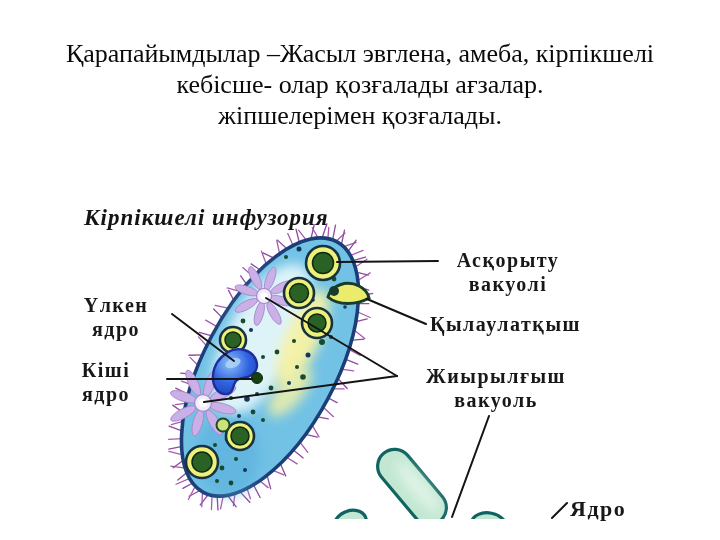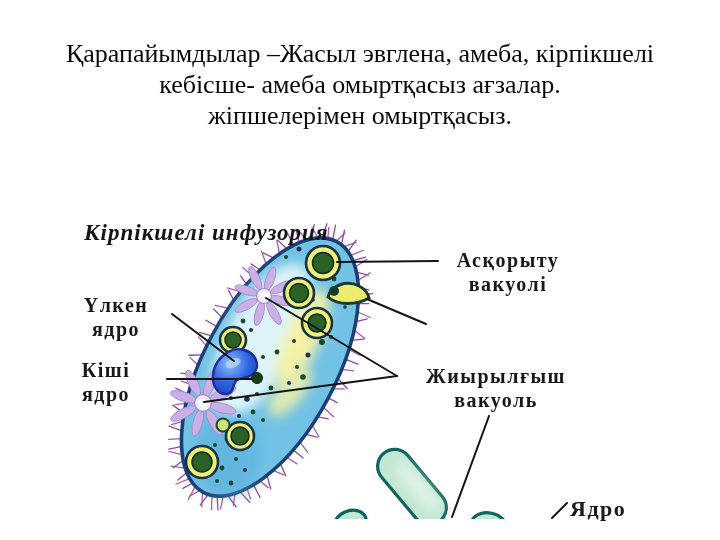--- a/index.html
+++ b/index.html
@@ -1,21 +1,21 @@
 <!DOCTYPE html>
 <html><head>
 <meta charset="utf-8">
 <style>
   html,body{margin:0;padding:0;}
   body{width:720px;height:540px;overflow:hidden;background:#ffffff;
        font-family:"Liberation Serif","DejaVu Serif",serif;}
   .slide{position:relative;width:720px;height:540px;background:#ffffff;}
   .heading{position:absolute;top:38px;left:0;width:720px;text-align:center;
            font-size:26px;line-height:31px;color:#0a0a0a;}
-  .diagram-title{position:absolute;left:84px;top:220px;font-size:23px;
+  .diagram-title{position:absolute;left:84px;top:205px;font-size:23px;
                  font-weight:bold;font-style:italic;letter-spacing:1px;color:#141414;
                  white-space:nowrap;}
   .lbl{position:absolute;font-weight:bold;font-size:20px;line-height:24px;
        letter-spacing:1.5px;color:#181818;text-align:center;white-space:nowrap;}
   .lbl.small{font-size:22px;}
   #illustration{position:absolute;left:0;top:0;}
 </style>
 </head>
 <body>
 
@@ -251,41 +251,44 @@
         <rect x="395" y="443" width="34" height="88" rx="17" transform="rotate(-40 412 487)" fill="#c2e7d2" stroke="#0f6360" stroke-width="3.2"></rect>
         <ellipse cx="418" cy="487" rx="8" ry="33" transform="rotate(-40 418 487)" fill="#e4f5ea" opacity="0.9" filter="url(#soft)"></ellipse>
         <ellipse cx="350" cy="524" rx="17" ry="13" transform="rotate(-25 350 524)" fill="#c2e7d2" stroke="#0f6360" stroke-width="3.2"></ellipse>
         <ellipse cx="489" cy="526" rx="18" ry="13" transform="rotate(12 489 526)" fill="#c2e7d2" stroke="#0f6360" stroke-width="3.2"></ellipse>
       </g>
     </g>
   </svg>
 
   <div class="heading">
     <div>Қарапайымдылар –Жасыл эвглена, амеба, кірпікшелі</div>
-    <div>кебісше- амеба омыртқасыз ағзалар.</div>
-    <div>жіпшелерімен омыртқасыз.</div>
+    <div>кебісше- олар қозғалады ағзалар.</div>
+    <div>жіпшелерімен қозғалады.</div>
   </div>
 
   <div class="diagram-title">Кірпікшелі инфузория</div>
 
   <div class="lbl" style="left:62px;top:293px;width:108px;">
     <div>Үлкен</div>
     <div>ядро</div>
   </div>
 
   <div class="lbl" style="left:52px;top:358px;width:108px;">
     <div>Кіші</div>
     <div>ядро</div>
   </div>
 
   <div class="lbl" style="left:437px;top:248px;width:142px;">
     <div>Асқорыту</div>
     <div>вакуолі</div>
   </div>
 
+  <div class="lbl" style="left:430px;top:312px;">
+    <div>Қылаулатқыш</div>
+  </div>
 
   <div class="lbl" style="left:402px;top:364px;width:188px;">
     <div>Жиырылғыш</div>
     <div>вакуоль</div>
   </div>
 
   <div class="lbl small" style="left:570px;top:497px;">
     <div>Ядро</div>
   </div>
 

